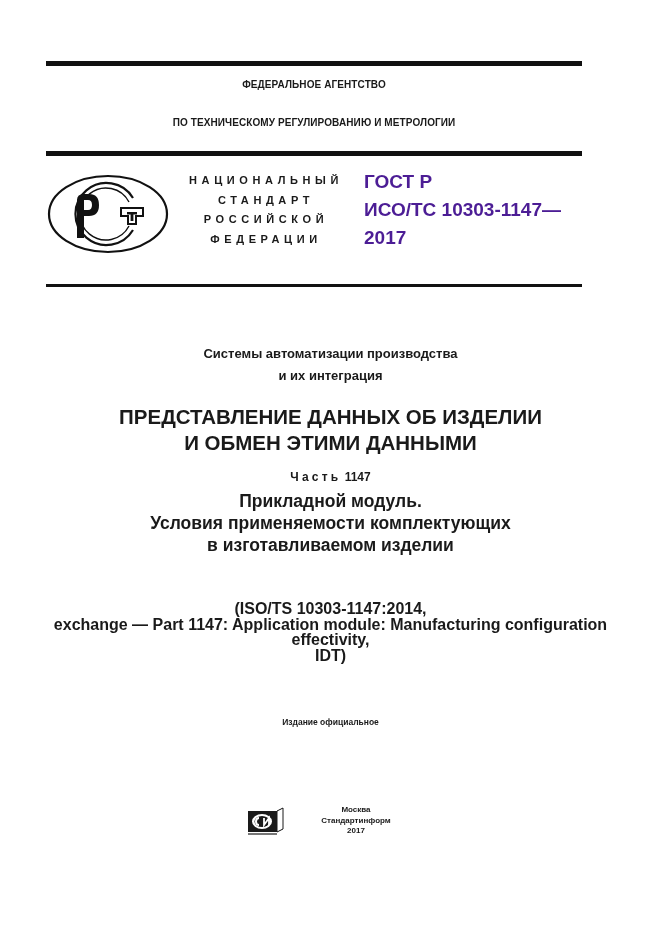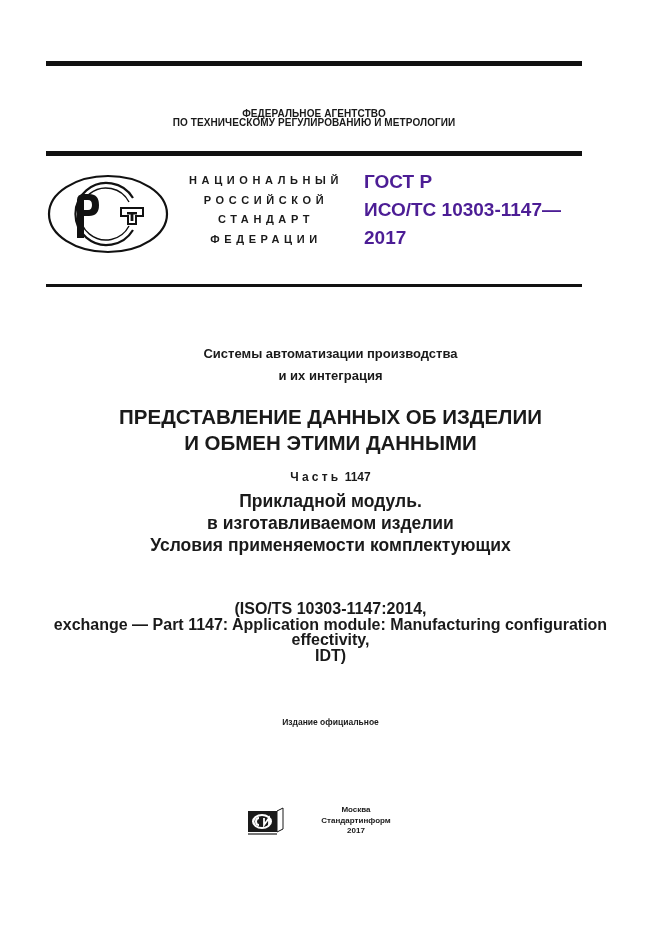--- a/index.html
+++ b/index.html
@@ -27,21 +27,21 @@
 
     .agency {
       position: absolute;
       left: 46px;
       width: 536px;
       text-align: center;
       font-weight: bold;
       font-size: 10px;
       letter-spacing: 0.1px;
     }
-    .agency-1 { top: 108px; }
+    .agency-1 { top: 79px; }
     .agency-2 { top: 117px; }
 
     .logo-gost {
       position: absolute;
       left: 47px;
       top: 172px;
       width: 122px;
       height: 84px;
     }
 
@@ -150,22 +150,22 @@
     <path d="M 37 28 L 41 28 Q 45 28 45 33 Q 45 38 41 38 L 37 38 Z" fill="#fff"></path>
 
     <path d="M 74 36 L 96 36 L 96 44 L 89 44 L 89 52 L 81 52 L 81 44 L 74 44 Z" fill="#fff" stroke="#111" stroke-width="2"></path>
     <rect x="80" y="40" width="10" height="2.5" fill="#111"></rect>
     <rect x="83.6" y="42" width="2.8" height="7" fill="#111"></rect>
   </svg>
 </div>
 
 <div class="national">
   <div>НАЦИОНАЛЬНЫЙ</div>
+  <div>СТАНДАРТ</div>
   <div>РОССИЙСКОЙ</div>
-  <div>СТАНДАРТ</div>
   <div>ФЕДЕРАЦИИ</div>
 </div>
 
 <div class="gost-code">
   <div>ГОСТ Р</div>
   <div>ИСО/ТС 10303-1147—</div>
   <div>2017</div>
 </div>
 
 <div class="title-block series">
@@ -178,22 +178,22 @@
   <div>И ОБМЕН ЭТИМИ ДАННЫМИ</div>
 </div>
 
 <div class="title-block part-label">
   <span class="spaced">Часть</span>
   <span>1147</span>
 </div>
 
 <div class="title-block subtitle">
   <div>Прикладной модуль.</div>
+  <div>Условия применяемости комплектующих</div>
   <div>в изготавливаемом изделии</div>
-  <div>Условия применяемости комплектующих</div>
 </div>
 
 <div class="title-block iso-ref">
   <div>(ISO/TS 10303-1147:2014,</div>
   <div>exchange — Part 1147: Application module: Manufacturing configuration effectivity,</div>
   <div>IDT)</div>
 </div>
 
 <div class="title-block edition">Издание официальное</div>
 

